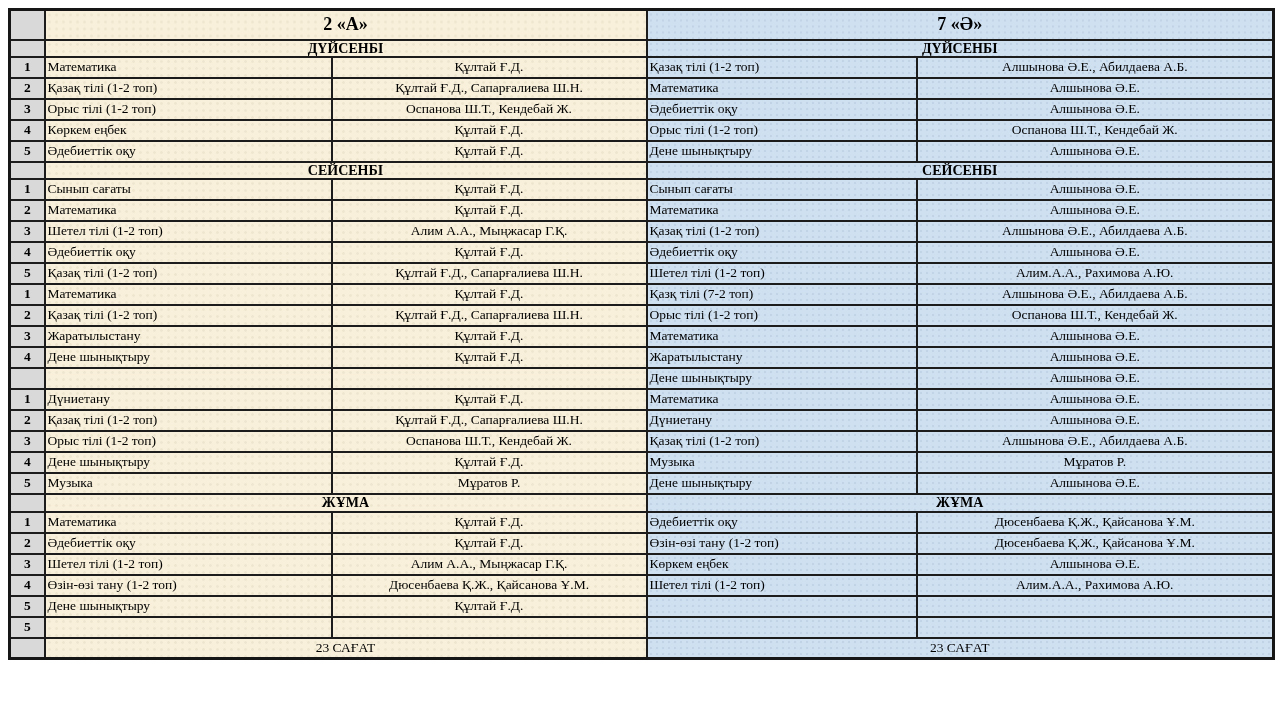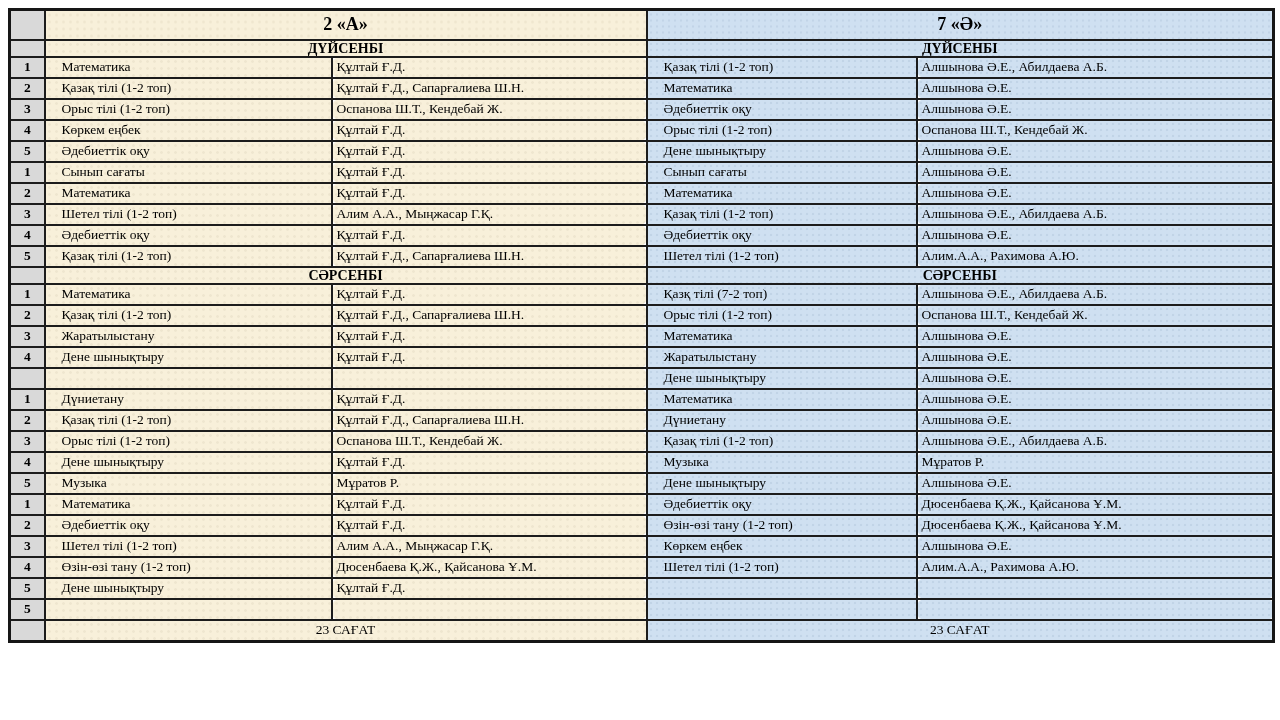--- a/index.html
+++ b/index.html
@@ -24,22 +24,22 @@
   .half-left{
     background-color:#f8f0da;
     background-image:radial-gradient(rgba(120,100,60,0.07) 1px, transparent 1.6px);
     background-size:7px 7px;
   }
   .half-right{
     background-color:#cfe0f1;
     background-image:radial-gradient(rgba(60,90,130,0.09) 1px, transparent 1.6px);
     background-size:6px 6px;
   }
-  .cell-subject{text-align:left;padding-left:16px;}
-  .cell-teacher{border-radius:8px;}
+  .cell-subject{text-align:left;padding-left:2px;}
+  .cell-teacher{text-align:center;}
   .cell-dayhdr{text-align:center;font-weight:bold;font-size:14px;}
   .cell-classhdr{text-align:center;font-weight:bold;font-size:18px;margin-top:35px;}
   .cell-footer{text-align:center;font-size:13.5px;}
   tr.h-class{height:30px;}
   tr.h-day{height:16px;}
   tr.h-data{height:21px;}
   tr.h-foot{height:21px;}
 </style>
 </head>
 <body>
@@ -92,20 +92,25 @@
           <td class="half-right cell-subject">Орыс тілі (1-2 топ)</td>
           <td class="half-right cell-teacher">Оспанова Ш.Т., Кендебай Ж.</td>
         </tr>
         <tr class="h-data">
           <td class="cell-num">5</td>
           <td class="half-left cell-subject">Әдебиеттік оқу</td>
           <td class="half-left cell-teacher">Құлтай Ғ.Д.</td>
           <td class="half-right cell-subject">Дене шынықтыру</td>
           <td class="half-right cell-teacher">Алшынова Ә.Е.</td>
         </tr>
+        <tr class="h-day">
+          <td class="cell-num"></td>
+          <td class="half-left cell-dayhdr" colspan="2">СЕЙСЕНБІ</td>
+          <td class="half-right cell-dayhdr" colspan="2">СЕЙСЕНБІ</td>
+        </tr>
         <tr class="h-data">
           <td class="cell-num">1</td>
           <td class="half-left cell-subject">Сынып сағаты</td>
           <td class="half-left cell-teacher">Құлтай Ғ.Д.</td>
           <td class="half-right cell-subject">Сынып сағаты</td>
           <td class="half-right cell-teacher">Алшынова Ә.Е.</td>
         </tr>
         <tr class="h-data">
           <td class="cell-num">2</td>
           <td class="half-left cell-subject">Математика</td>
@@ -127,25 +132,20 @@
           <td class="half-right cell-subject">Әдебиеттік оқу</td>
           <td class="half-right cell-teacher">Алшынова Ә.Е.</td>
         </tr>
         <tr class="h-data">
           <td class="cell-num">5</td>
           <td class="half-left cell-subject">Қазақ тілі (1-2 топ)</td>
           <td class="half-left cell-teacher">Құлтай Ғ.Д., Сапарғалиева Ш.Н.</td>
           <td class="half-right cell-subject">Шетел тілі (1-2 топ)</td>
           <td class="half-right cell-teacher">Алим.А.А., Рахимова А.Ю.</td>
         </tr>
-        <tr class="h-day">
-          <td class="cell-num"></td>
-          <td class="half-left cell-dayhdr" colspan="2">СӘРСЕНБІ</td>
-          <td class="half-right cell-dayhdr" colspan="2">СӘРСЕНБІ</td>
-        </tr>
         <tr class="h-data">
           <td class="cell-num">1</td>
           <td class="half-left cell-subject">Математика</td>
           <td class="half-left cell-teacher">Құлтай Ғ.Д.</td>
           <td class="half-right cell-subject">Қазқ тілі (7-2 топ)</td>
           <td class="half-right cell-teacher">Алшынова Ә.Е., Абилдаева А.Б.</td>
         </tr>
         <tr class="h-data">
           <td class="cell-num">2</td>
           <td class="half-left cell-subject">Қазақ тілі (1-2 топ)</td>
@@ -201,20 +201,25 @@
           <td class="half-left cell-teacher">Құлтай Ғ.Д.</td>
           <td class="half-right cell-subject">Музыка</td>
           <td class="half-right cell-teacher">Мұратов Р.</td>
         </tr>
         <tr class="h-data">
           <td class="cell-num">5</td>
           <td class="half-left cell-subject">Музыка</td>
           <td class="half-left cell-teacher">Мұратов Р.</td>
           <td class="half-right cell-subject">Дене шынықтыру</td>
           <td class="half-right cell-teacher">Алшынова Ә.Е.</td>
+        </tr>
+        <tr class="h-day">
+          <td class="cell-num"></td>
+          <td class="half-left cell-dayhdr" colspan="2">ЖҰМА</td>
+          <td class="half-right cell-dayhdr" colspan="2">ЖҰМА</td>
         </tr>
         <tr class="h-data">
           <td class="cell-num">1</td>
           <td class="half-left cell-subject">Математика</td>
           <td class="half-left cell-teacher">Құлтай Ғ.Д.</td>
           <td class="half-right cell-subject">Әдебиеттік оқу</td>
           <td class="half-right cell-teacher">Дюсенбаева Қ.Ж., Қайсанова Ұ.М.</td>
         </tr>
         <tr class="h-data">
           <td class="cell-num">2</td>

